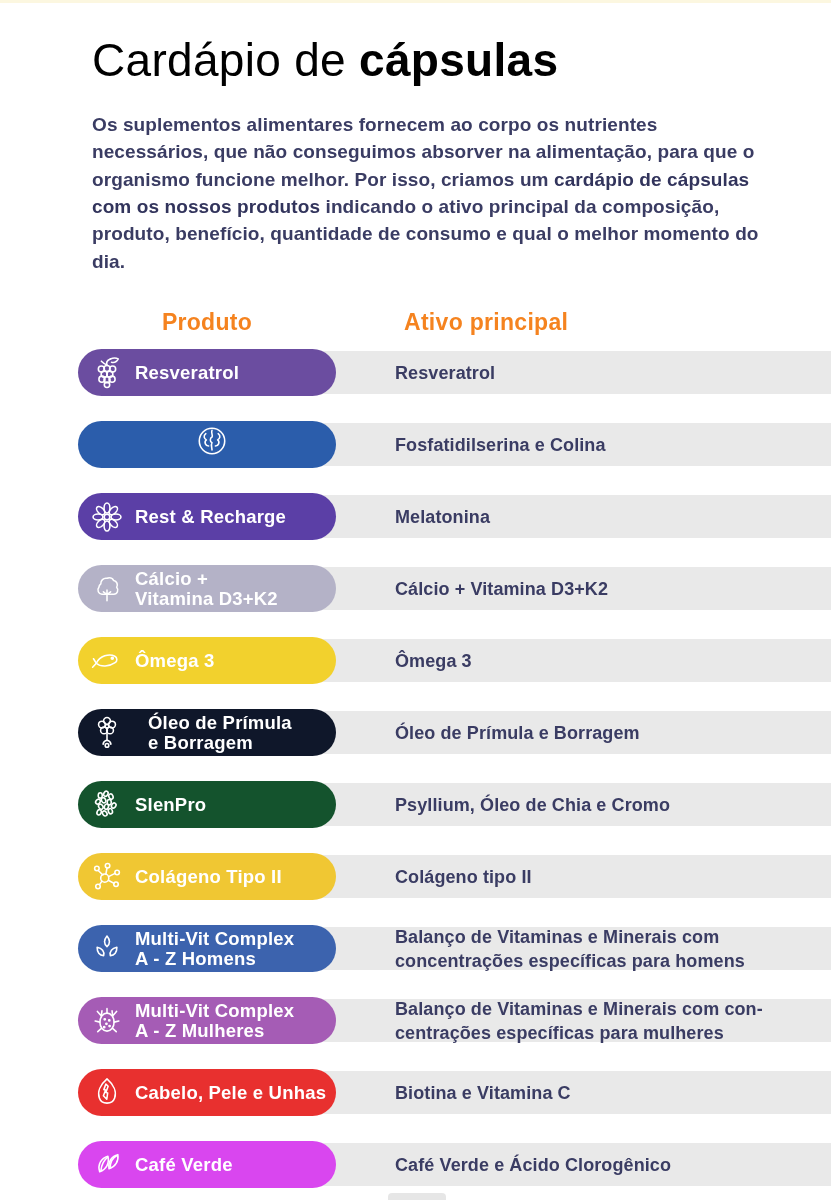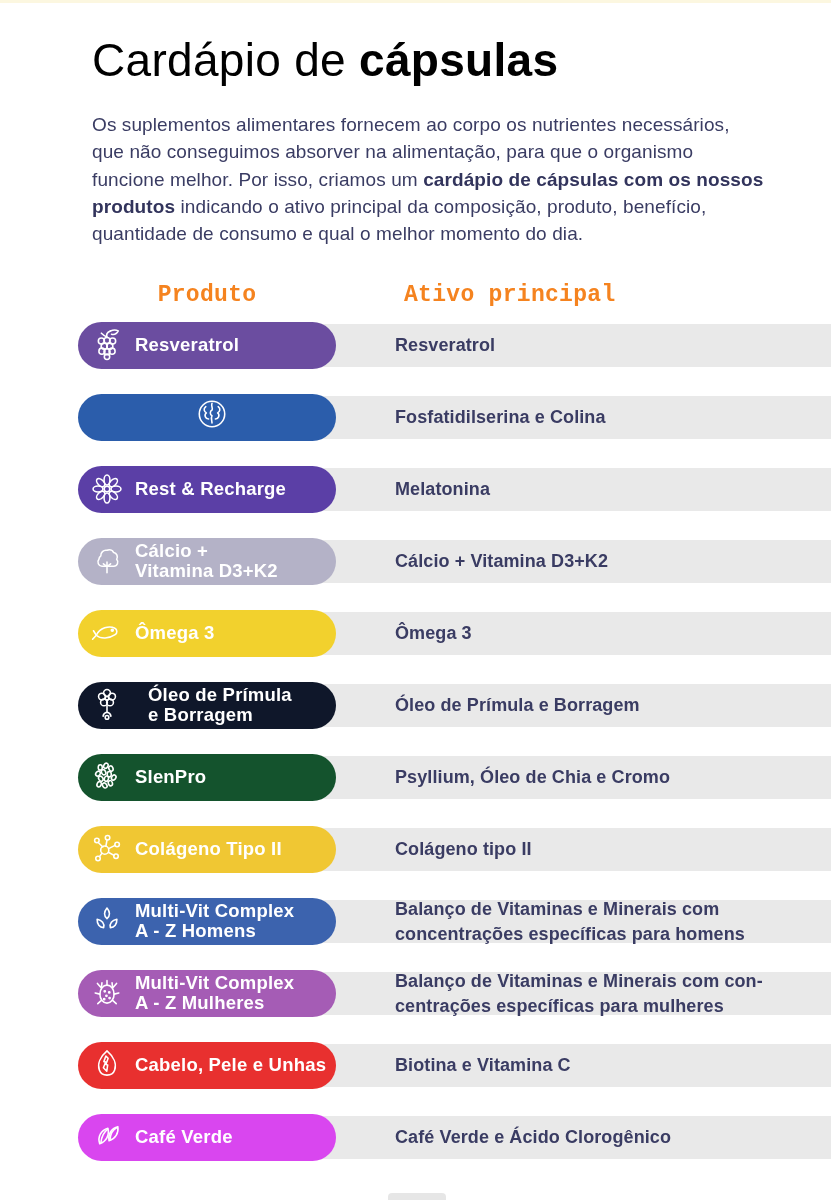--- a/index.html
+++ b/index.html
@@ -24,26 +24,27 @@
   }
   h1.title b { font-weight: 700; }
 
   p.intro {
     margin: 0 0 34px 92px;
     width: 672px;
     font-size: 19px;
     line-height: 1.44;
     color: #3a3c63;
     letter-spacing: 0.1px;
+    font-weight: bold;
   }
   p.intro b { color: #32345c; }
 
   .table-wrap { margin-left: 78px; width: 753px; }
 
-  .headers { position: relative; height: 32px; margin-bottom: 8px; font-family: Liberation Mono, monospace; }
+  .headers { position: relative; height: 32px; margin-bottom: 8px; }
   .col-h {
     color: #f5831f; font-weight: 700; font-size: 23px; letter-spacing: 0.3px;
   }
   .col-h.produto { position: absolute; left: 0; width: 258px; text-align: center; top: 0; }
   .col-h.ativo   { position: absolute; left: 326px; top: 0; }
 
   .row { position: relative; height: 47px; margin-bottom: 25px; }
   .bar {
     position: absolute; left: 13px; right: 0; top: 2px; bottom: 2px;
     background: #e9e9e9;

